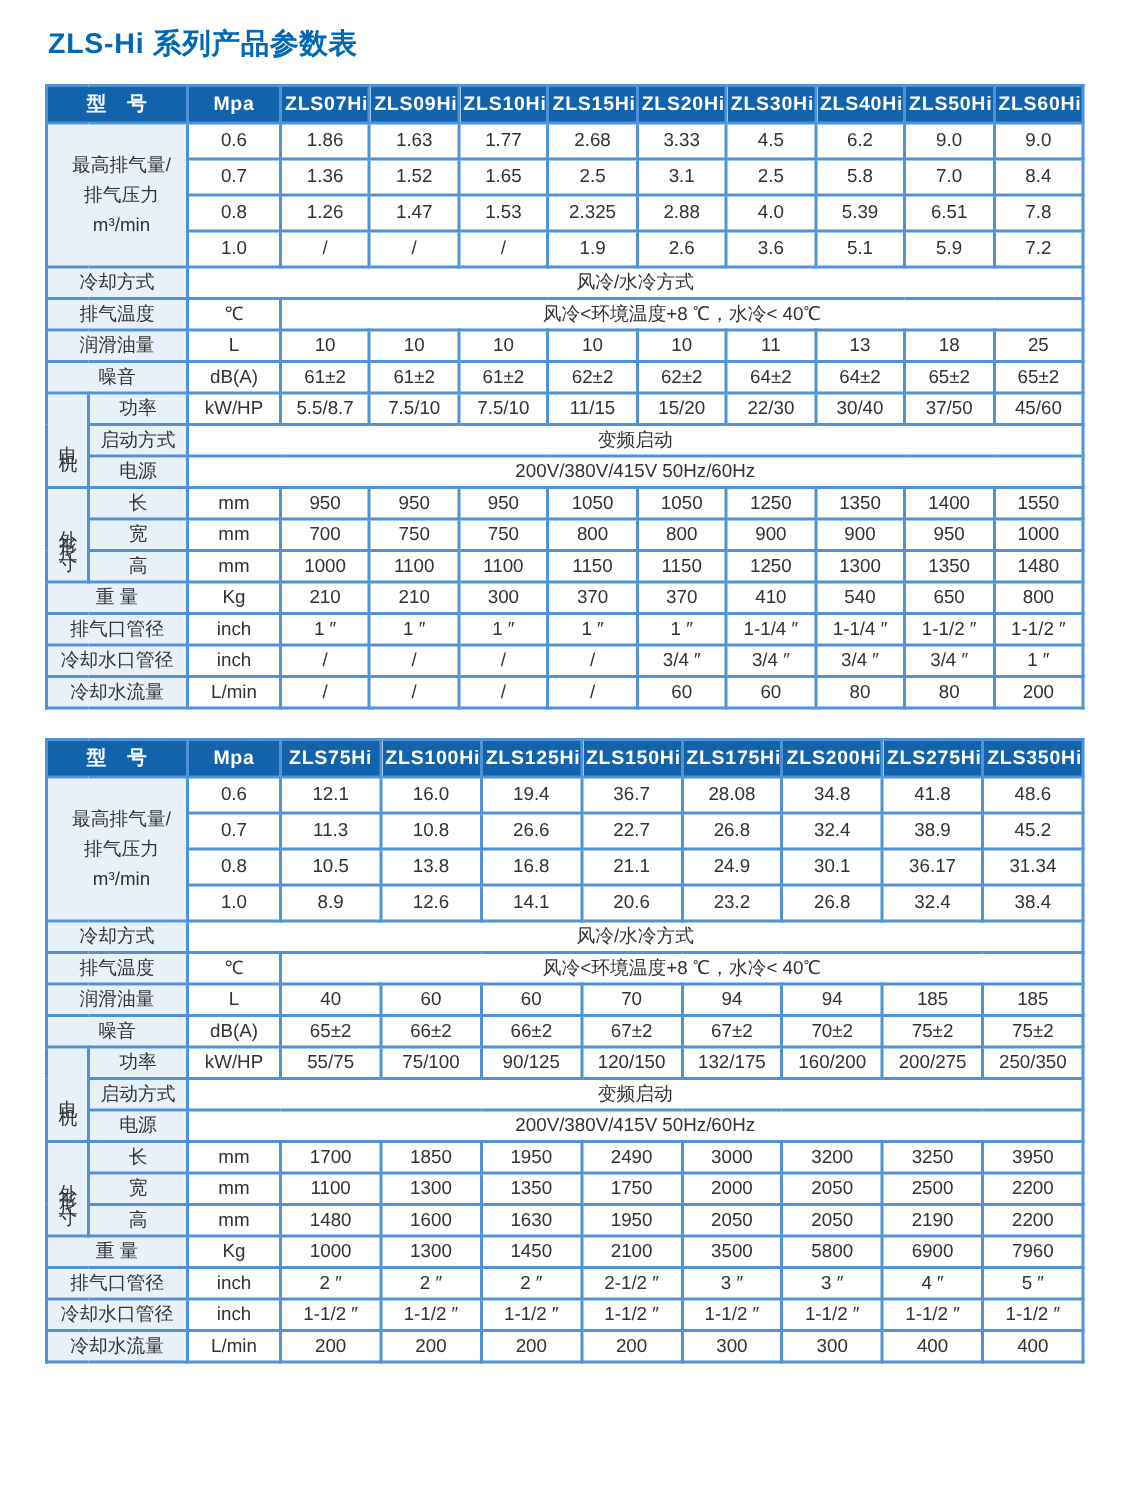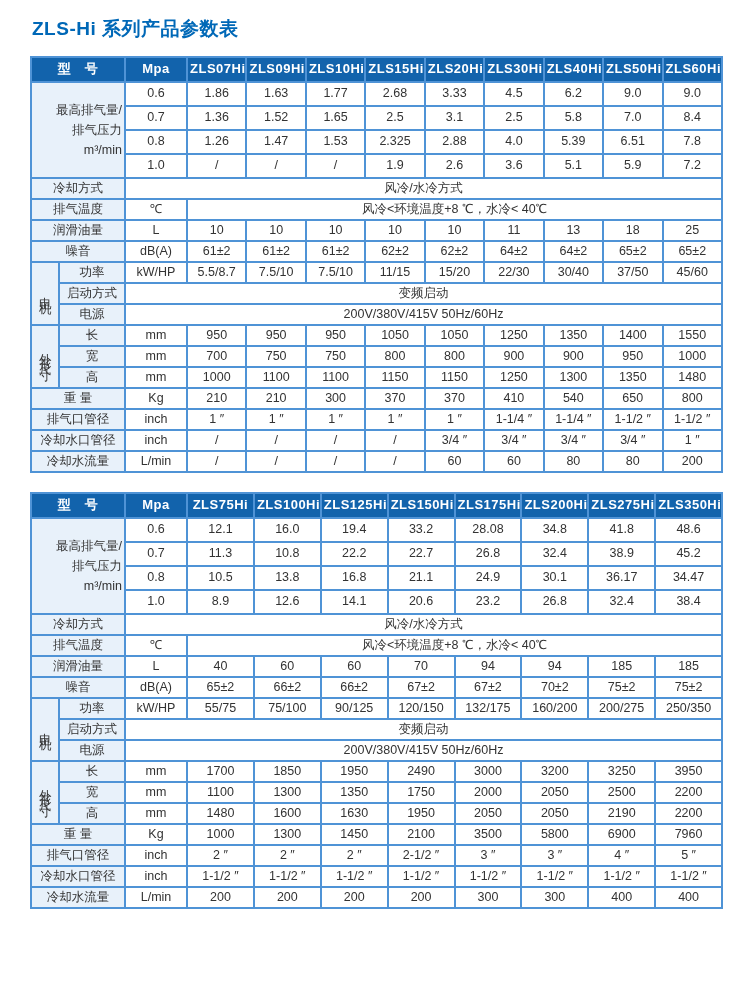--- a/index.html
+++ b/index.html
@@ -39,21 +39,21 @@
     background: #1263ac;
     color: #ffffff;
     font-weight: bold;
     font-size: 13px;
     height: 25px;
     letter-spacing: 0.5px;
   }
   .spec tr.r-cap td { height: 24px; }
   .spec td.label { background: #e8f1fa; }
   .spec td.cap-label {
-    text-align: right;
+    text-align: center;
     padding-left: 8px;
     white-space: pre-line;
     line-height: 1.6;
     margin-left: 16px;
   }
   .spec td.vlabel { padding: 0; }
   .vtext {
     writing-mode: vertical-lr;
     text-orientation: upright;
     letter-spacing: 5px;
@@ -328,47 +328,47 @@
             <th>ZLS350Hi</th>
           </tr>
           <tr class="r-cap">
             <td colspan="2" rowspan="4" class="label cap-label">最高排气量/
 排气压力
 m³/min</td>
             <td>0.6</td>
             <td>12.1</td>
             <td>16.0</td>
             <td>19.4</td>
-            <td>33.2</td>
+            <td>36.7</td>
             <td>28.08</td>
             <td>34.8</td>
             <td>41.8</td>
             <td>48.6</td>
           </tr>
           <tr class="r-cap">
             <td>0.7</td>
             <td>11.3</td>
             <td>10.8</td>
-            <td>22.2</td>
+            <td>26.6</td>
             <td>22.7</td>
             <td>26.8</td>
             <td>32.4</td>
             <td>38.9</td>
             <td>45.2</td>
           </tr>
           <tr class="r-cap">
             <td>0.8</td>
             <td>10.5</td>
             <td>13.8</td>
             <td>16.8</td>
             <td>21.1</td>
             <td>24.9</td>
             <td>30.1</td>
             <td>36.17</td>
-            <td>34.47</td>
+            <td>31.34</td>
           </tr>
           <tr class="r-cap">
             <td>1.0</td>
             <td>8.9</td>
             <td>12.6</td>
             <td>14.1</td>
             <td>20.6</td>
             <td>23.2</td>
             <td>26.8</td>
             <td>32.4</td>

